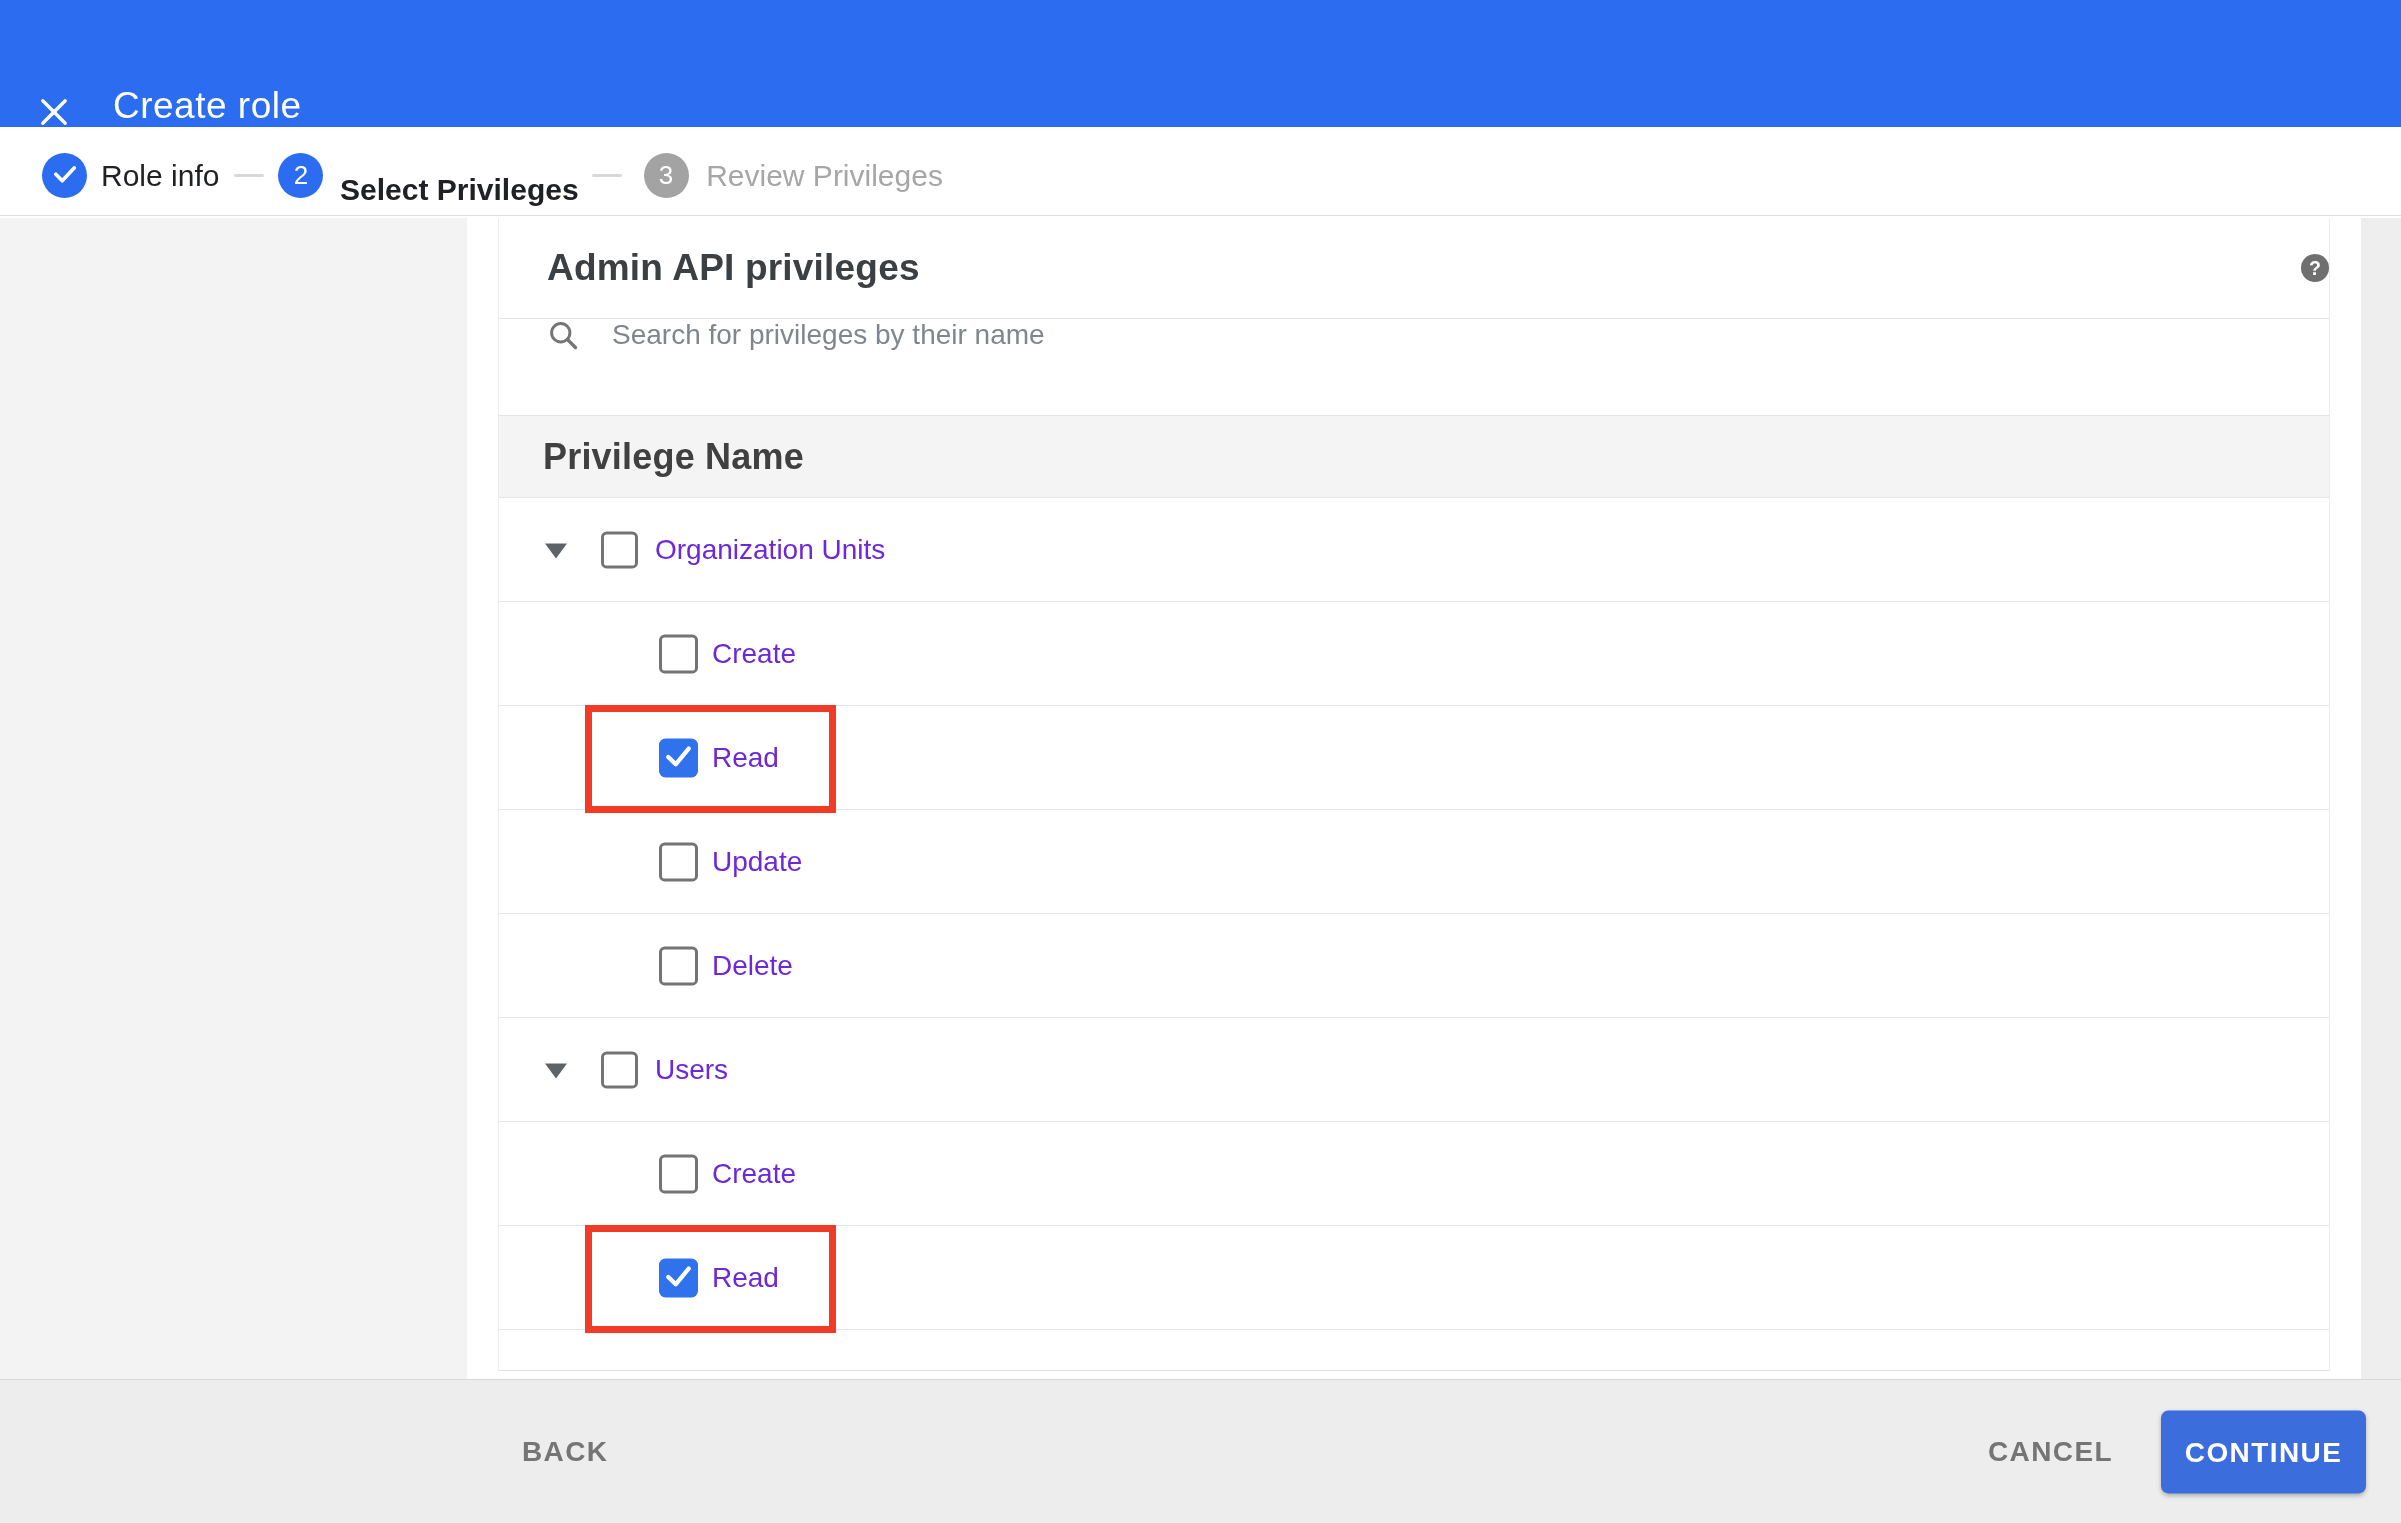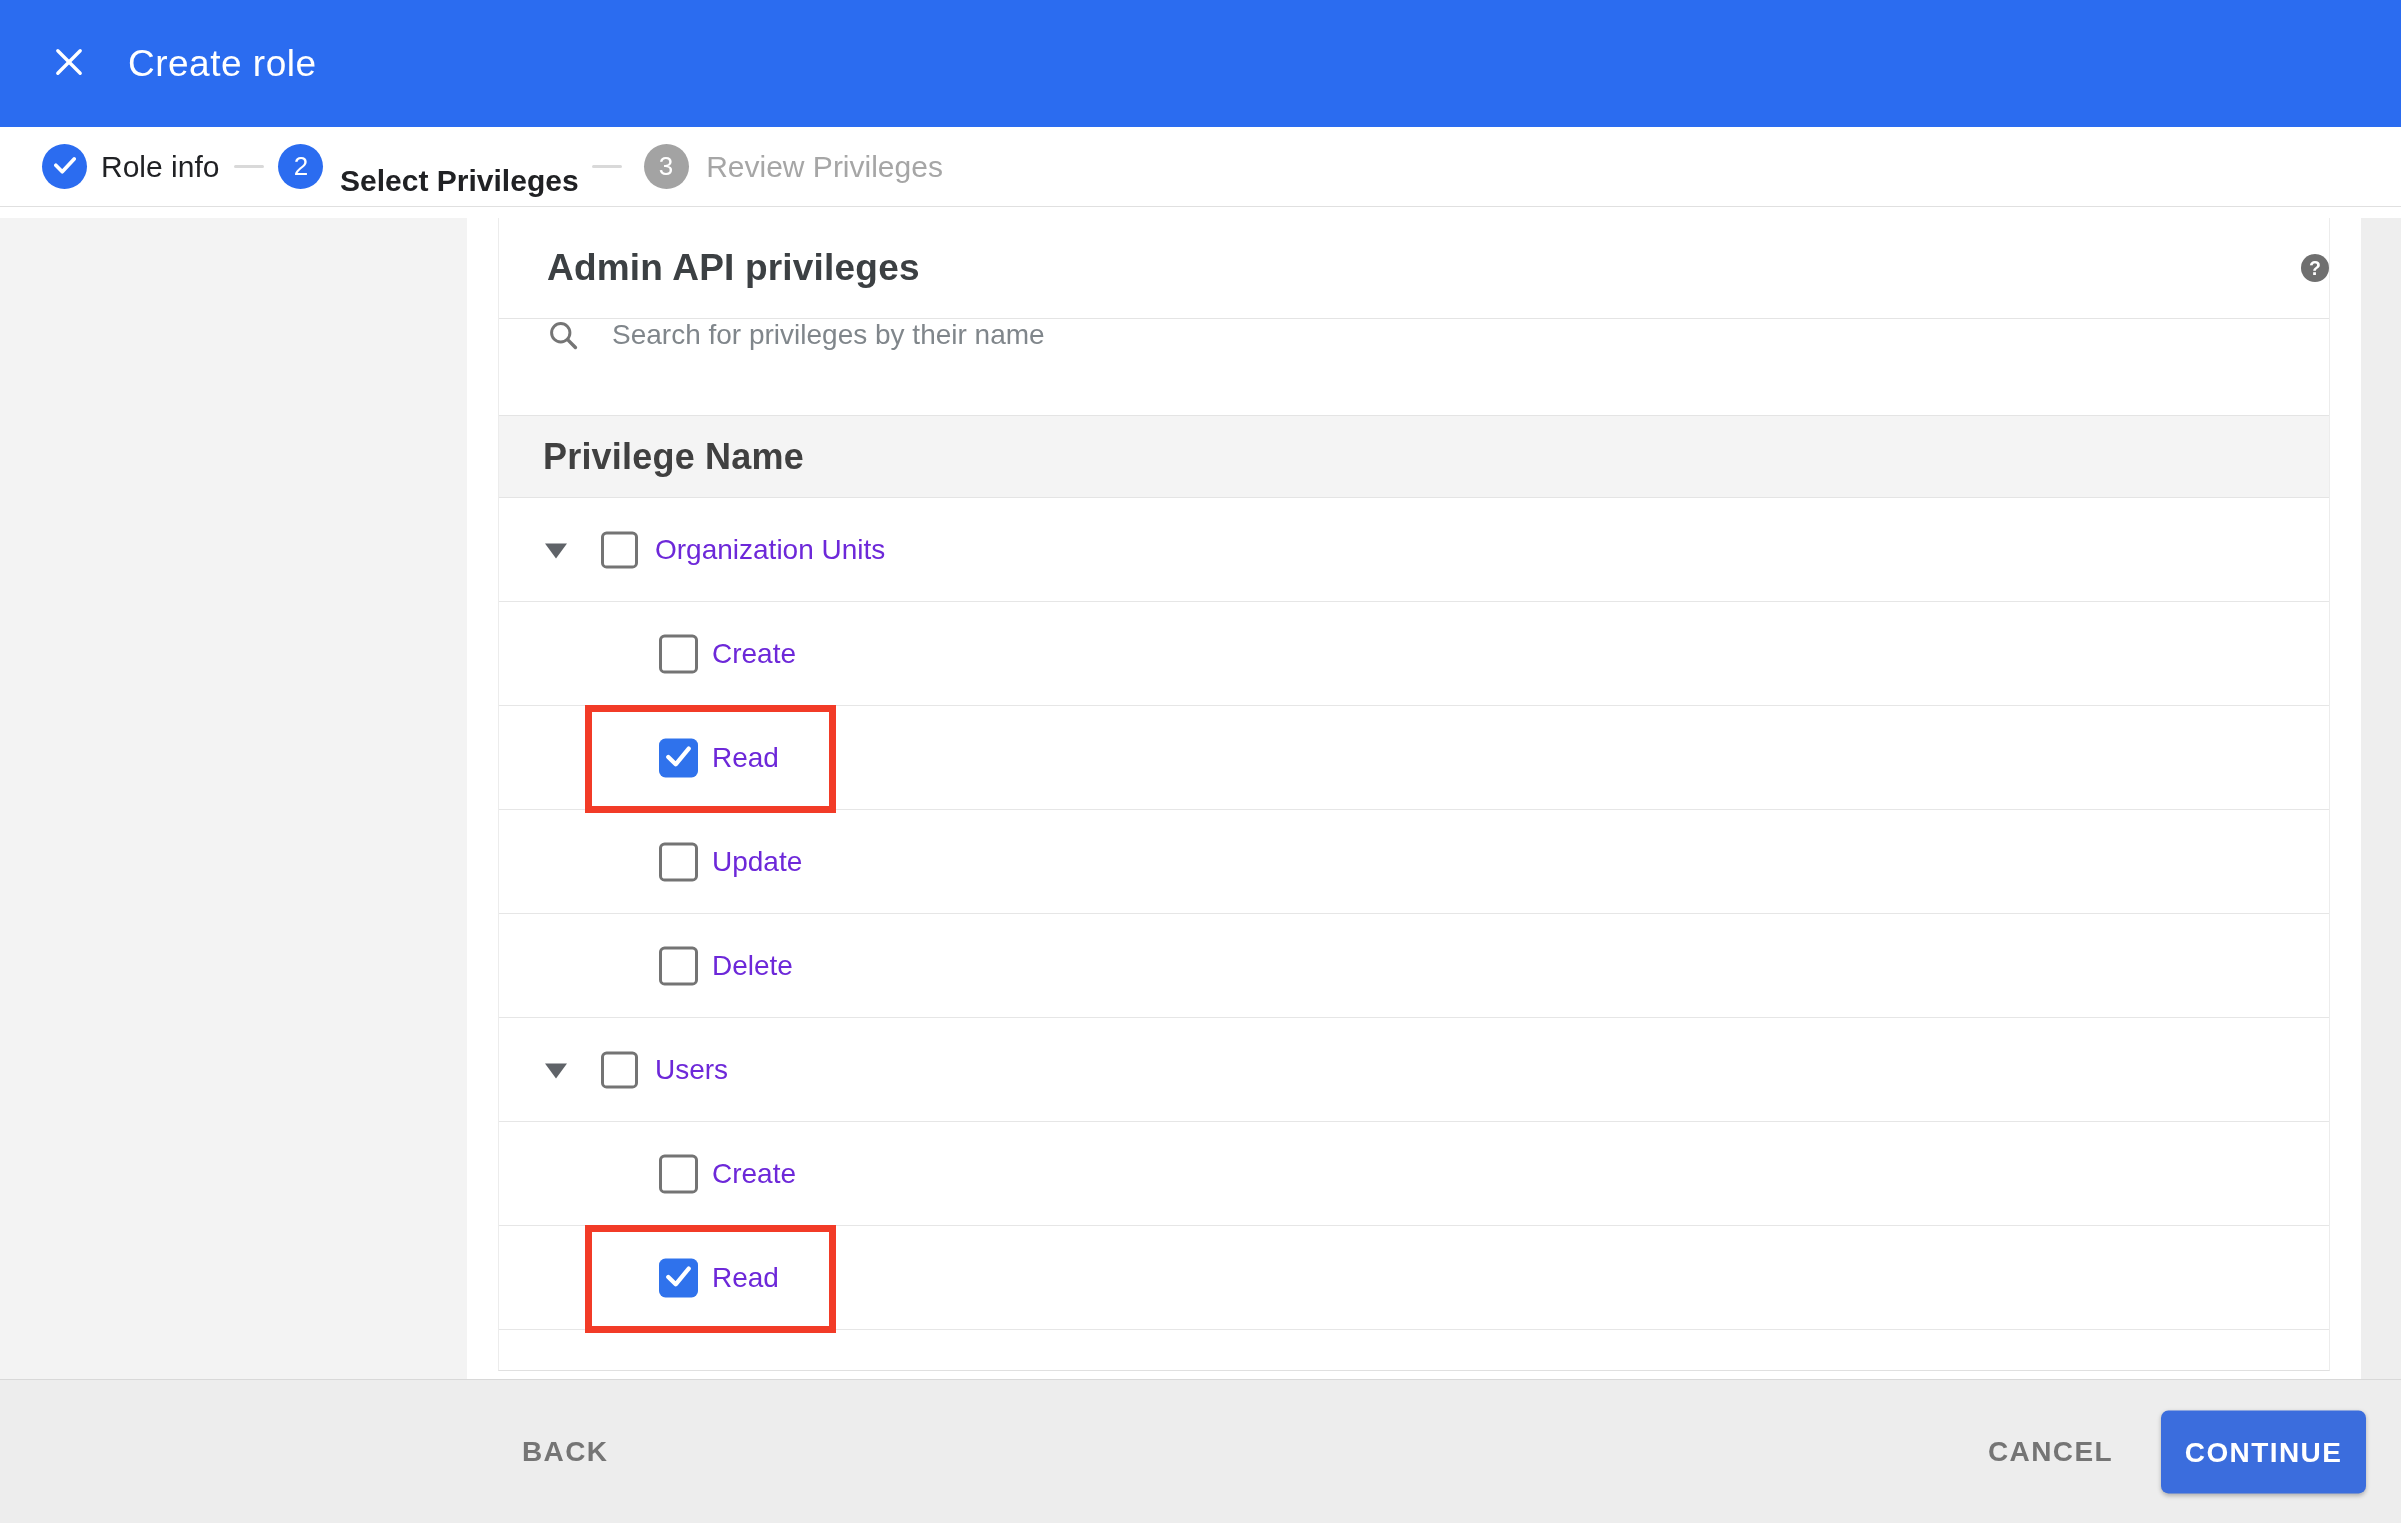--- a/index.html
+++ b/index.html
@@ -2,27 +2,27 @@
 <html style="font-size:15px"><head>
 <meta charset="utf-8">
 <style>
   * { margin:0; padding:0; box-sizing:border-box; }
   html,body { width:2401px; height:1524px; background:#fff; overflow:hidden;
               font-family:"Liberation Sans","DejaVu Sans",sans-serif; }
   .app { position:relative; width:2401px; height:1524px; background:#fff; }
 
   
   .titlebar { position:absolute; top:0; left:0; width:100%; height:127px;
-              background:#2b6cf0; display:flex; align-items:center; padding-left:55px; }
+              background:#2b6cf0; display:flex; align-items:flex-end; padding-left:40px; }
   .close-btn { width:28px; height:28px; background:none; border:none; cursor:pointer;
                display:flex; align-items:center; justify-content:center; }
   .titlebar h1 { color:#fff; font-size:37px; font-weight:400; margin-left:45px; letter-spacing:0.5px; }
 
   
-  .stepper { position:absolute; top:127px; left:0; width:100%; height:80px; background:#fff;
+  .stepper { position:absolute; top:136px; left:0; width:100%; height:80px; background:#fff;
              border-bottom:1.9px solid #e0e0e0; display:flex; align-items:center;text-align:center; }
   .step-circle { width:45px; height:45px; border-radius:50%; flex:0 0 auto;
                  display:flex; align-items:center; justify-content:center;
                  color:#fff; font-size:26px; }
   .step-circle.done, .step-circle.active { background:#2b6cf0; }
   .step-circle.upcoming { background:#a3a3a3; }
   .step-label { font-size:30px; color:#202124; }
   .step-label.bold { font-weight:700;margin-top:29px; }
   .step-label.muted { color:#a6a6a6; }
   .step-dash { width:30px; height:2.8px; background:#d9d9d9; border-radius:1.9px; flex:0 0 auto; }

